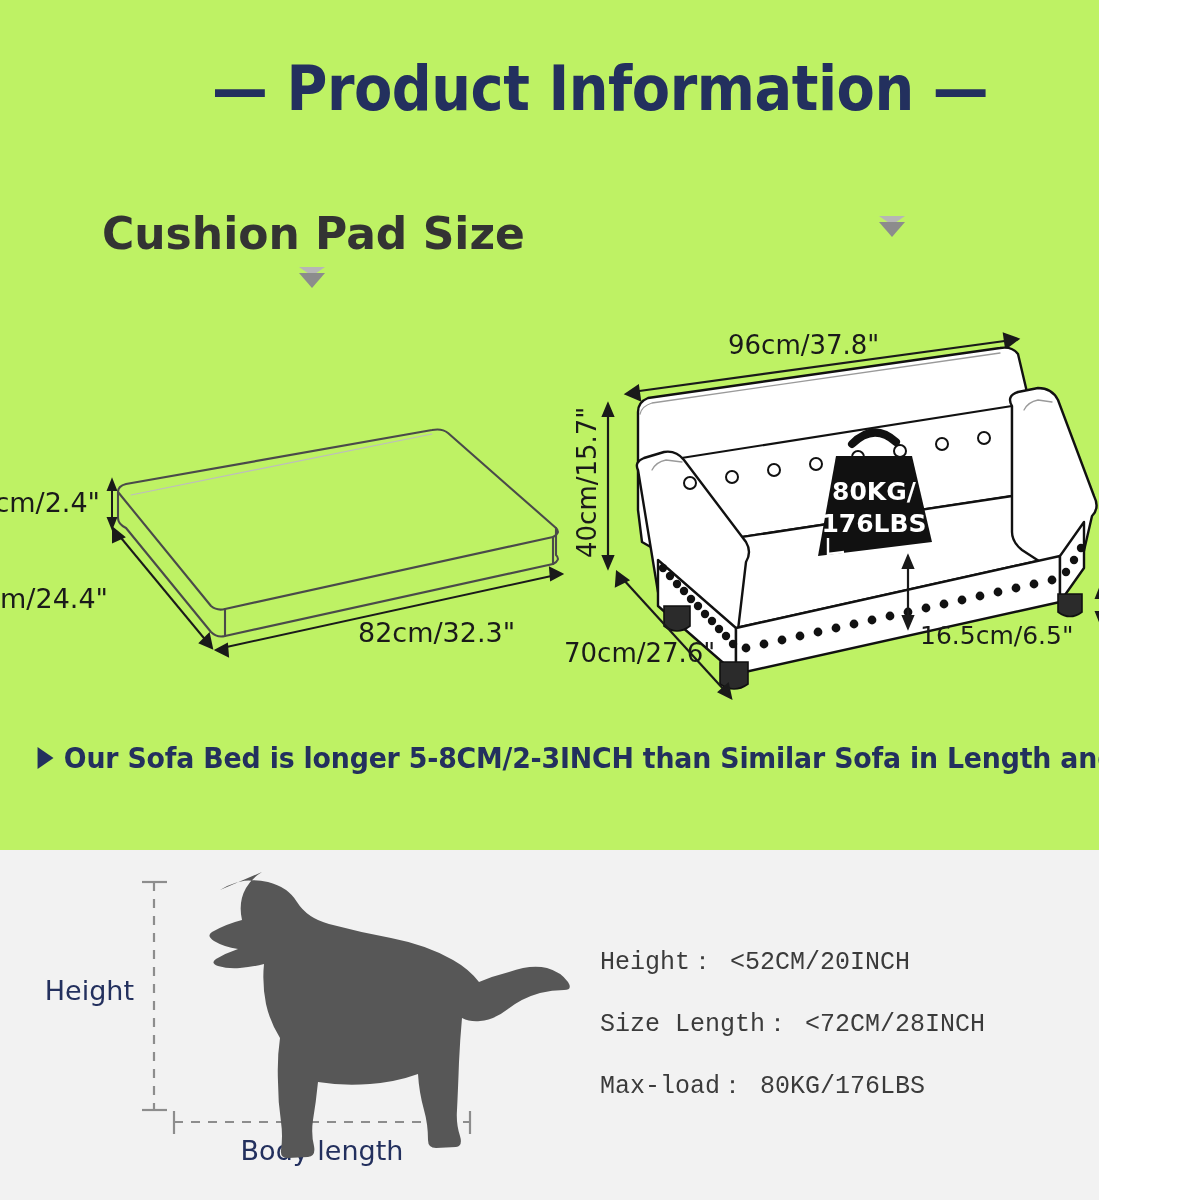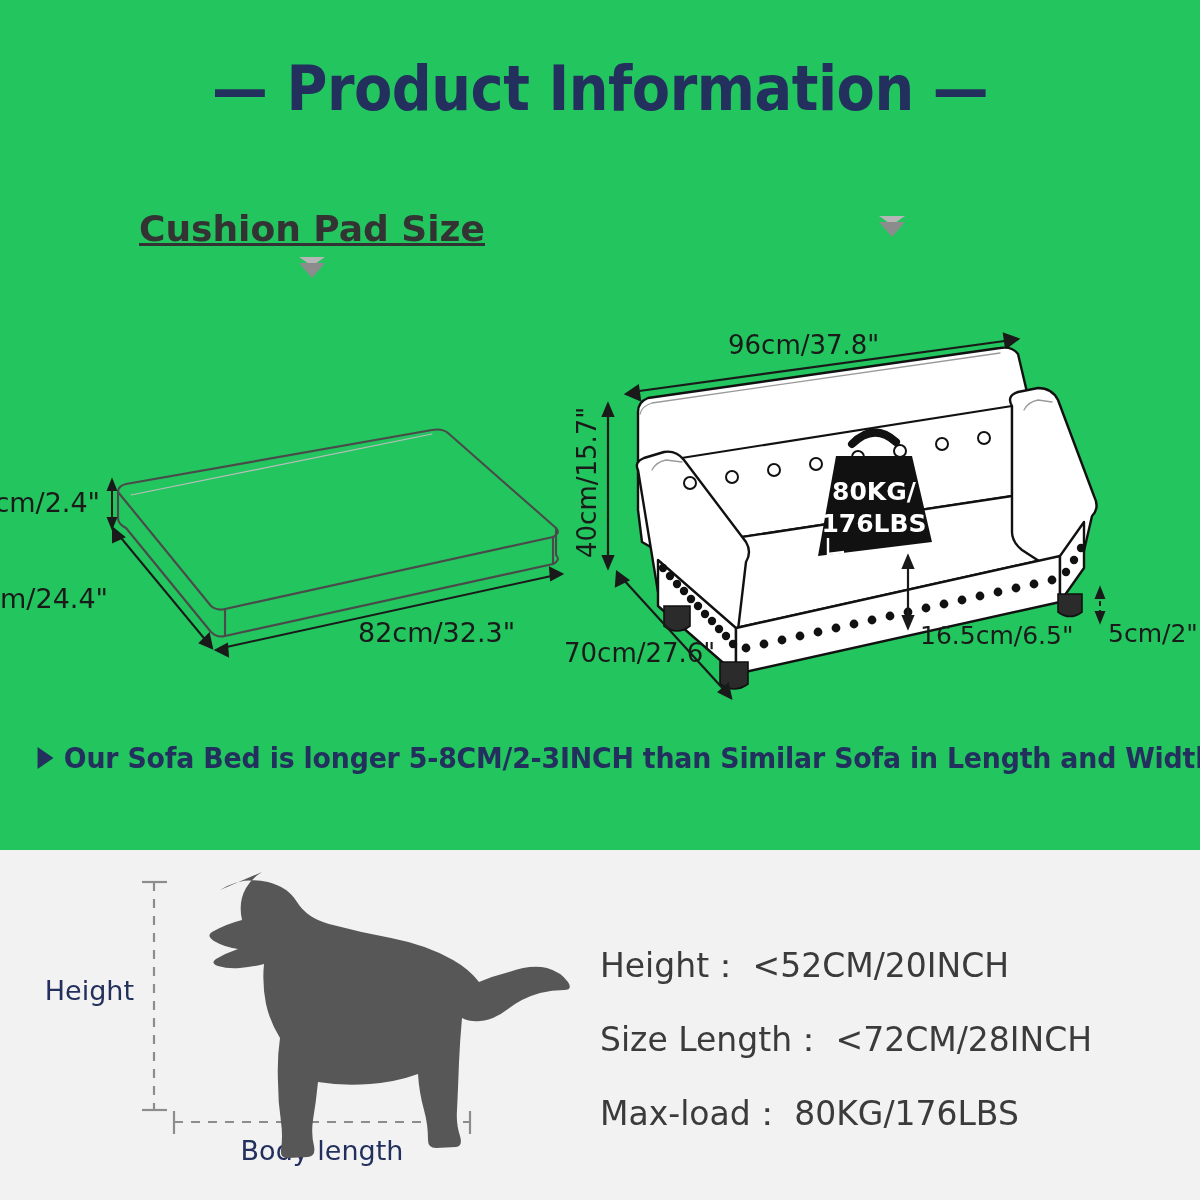--- a/index.html
+++ b/index.html
@@ -7,24 +7,24 @@
     margin: 0;
     padding: 0;
     background: #ffffff;
   }
   body {
     font-family: "DejaVu Sans", "Liberation Sans", sans-serif;
     -webkit-font-smoothing: antialiased;
   }
   #page {
     position: relative;
-    width: 1200px;
+    width: 1099px;
     height: 1200px;
     overflow: hidden;
-    background: #22c55e;
+    background: #bef264;
   }
 
   
   .title-row {
     position: absolute;
     top: 52px;
     left: 0;
     width: 1200px;
     text-align: center;
     white-space: nowrap;
@@ -42,26 +42,25 @@
 
   
   .section-head {
     position: absolute;
     text-align: center;
     width: 420px;
   }
   .section-head.left  { left: 102px;  top: 208px; }
   .section-head.right { left: 682px;  top: 208px; }
   .section-head .label {
-    font-size: 36px;
+    font-size: 44px;
     font-weight: bold;
     color: #333333;
     letter-spacing: 0px;
     white-space: nowrap;
-    text-decoration: underline;
   }
   .arrow-down {
     margin-top: 6px;
     line-height: 1;
     display: block;
   }
 
   
   .diagram {
     position: absolute;
@@ -116,25 +115,26 @@
     left: 34px;
     top: 852px;
   }
   .specs {
     position: absolute;
     left: 600px;
     top: 944px;
     width: 560px;
   }
   .spec-line {
-    font-size: 33px;
+    font-size: 25px;
     color: #3b3b3b;
     white-space: nowrap;
     margin-bottom: 29px;
     letter-spacing: 0px;
+    font-family: Liberation Mono, monospace;
   }
   .spec-line:last-child { margin-bottom: 16px; }
 </style>
 </head>
 <body>
 
 <div id="page">
 
   <div class="title-row">
     <span class="title-text">— Product Information —</span>

